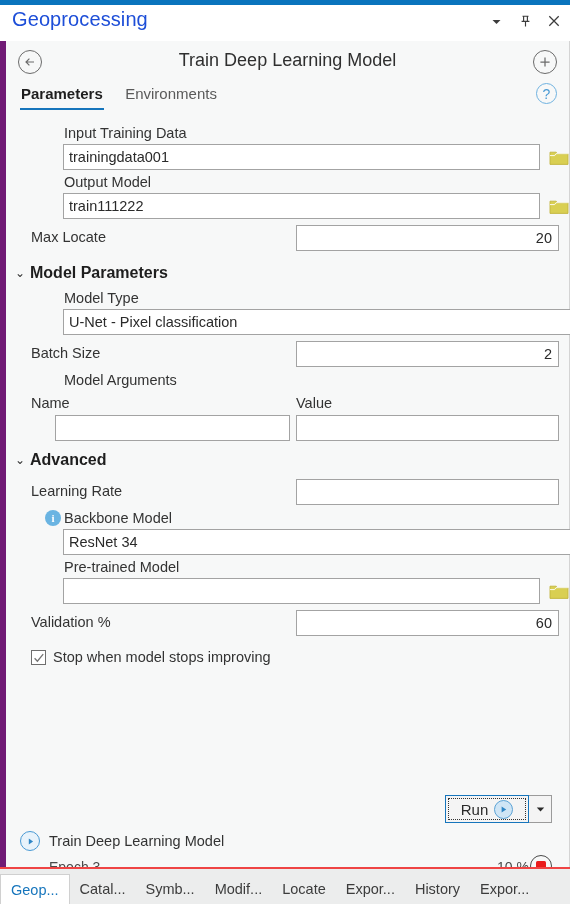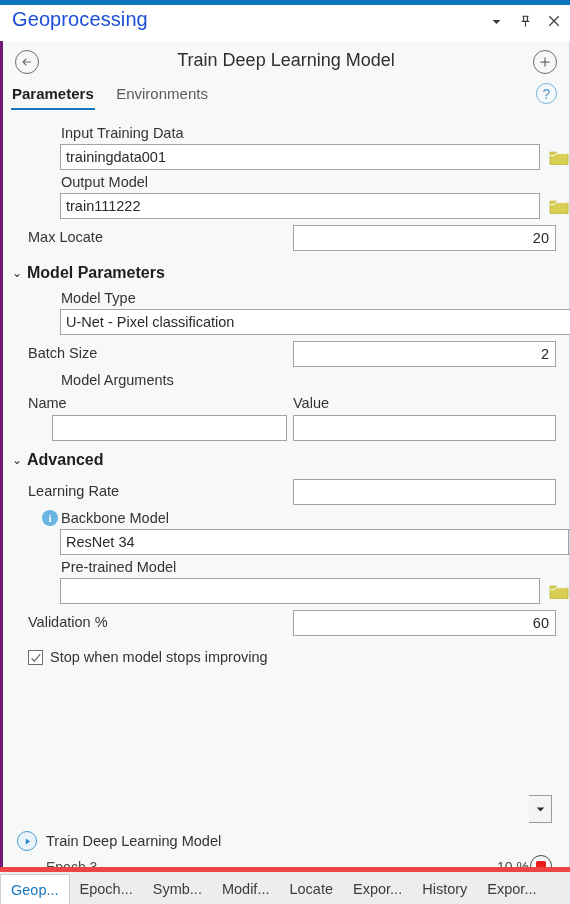--- a/index.html
+++ b/index.html
@@ -43,21 +43,21 @@
     width: 16px; height: 16px;
     display: flex; align-items: center; justify-content: center;
     color: #3c3c3c; cursor: pointer;
   }
 
   
   .pane-body {
     position: absolute; left: 0; top: 41px;
     width: 570px; height: 826px;
     background: #f7f8f8;
-    border-left: 3px solid #701a75;
+    border-left: 6px solid #701a75;
     border-right: 1px solid #d4d4d4;
   }
 
   
   .tool-header {
     position: relative;
     height: 42px;
   }
   .tool-title {
     position: absolute; left: 0; right: 0; top: 9px;
@@ -72,21 +72,21 @@
     display: flex; align-items: center; justify-content: center;
     cursor: pointer;
   }
   .circ-icon.back { left: 12px; }
   .circ-icon.add  { right: 12px; }
 
   
   .tabs {
     position: relative;
     height: 32px;
-    padding-left: 8px;
+    padding-left: 14px;
   }
   .tab {
     display: inline-block;
     font-size: 15px;
     color: #5a5a5a;
     padding: 2px 1px 6px 1px;
     margin-right: 16px;
     cursor: pointer;
   }
   .tab.active {
@@ -321,21 +321,21 @@
   .link {
     font-size: 14.5px; color: #4b8177;
     text-decoration: none; cursor: pointer;
   }
 
   
   .tabstrip {
     position: absolute; left: 0; top: 867px;
     width: 570px; height: 37px;
     background: #eceded;
-    border-top: 5px solid #ef4444;
+    border-top: 2px solid #ef4444;
     display: flex; align-items: flex-end;
   }
   .btab {
     height: 30px;
     padding: 0 10px;
     display: flex; align-items: center;
     font-size: 14.5px; color: #3c3c3c;
     cursor: pointer;
     white-space: nowrap;
   }
@@ -510,20 +510,29 @@
           <svg width="12" height="12" viewBox="0 0 12 12">
             <path d="M1.6 6.2 L4.4 9.2 L10.2 2.2" stroke="#737373" stroke-width="1.3" fill="none"></path>
           </svg>
         </span>
         <span class="lbl">Stop when model stops improving</span>
       </div>
 
     </div>
 
     <div class="run-area">
+      <div class="run-btn">
+        <span class="focus-ring"></span>
+        <span class="run-label">Run</span>
+        <span class="run-play">
+          <svg width="9" height="9" viewBox="0 0 9 9">
+              <path d="M2.6 1.4 L7.2 4.5 L2.6 7.6 Z" fill="#2f86c6"></path>
+            </svg>
+        </span>
+      </div>
       <div class="run-split">
         <svg width="9" height="7" viewBox="0 0 9 7">
             <path d="M0.8 1.6 L4.5 5.4 L8.2 1.6 Z" fill="#2a2a2a"></path>
           </svg>
       </div>
     </div>
 
     <div class="progress-block">
       <div class="prog-title-row">
         <span class="prog-play">
@@ -548,21 +557,21 @@
 
     <div class="links-row">
       <span class="link">View Details</span>
       <span class="link">Open History</span>
     </div>
 
   </div>
 
   <div class="tabstrip">
     <span class="btab active">Geop...</span>
-    <span class="btab">Epoch...</span>
+    <span class="btab">Catal...</span>
     <span class="btab">Symb...</span>
     <span class="btab">Modif...</span>
     <span class="btab">Locate</span>
     <span class="btab">Expor...</span>
     <span class="btab">History</span>
     <span class="btab">Expor...</span>
   </div>
 
 </div>
 

